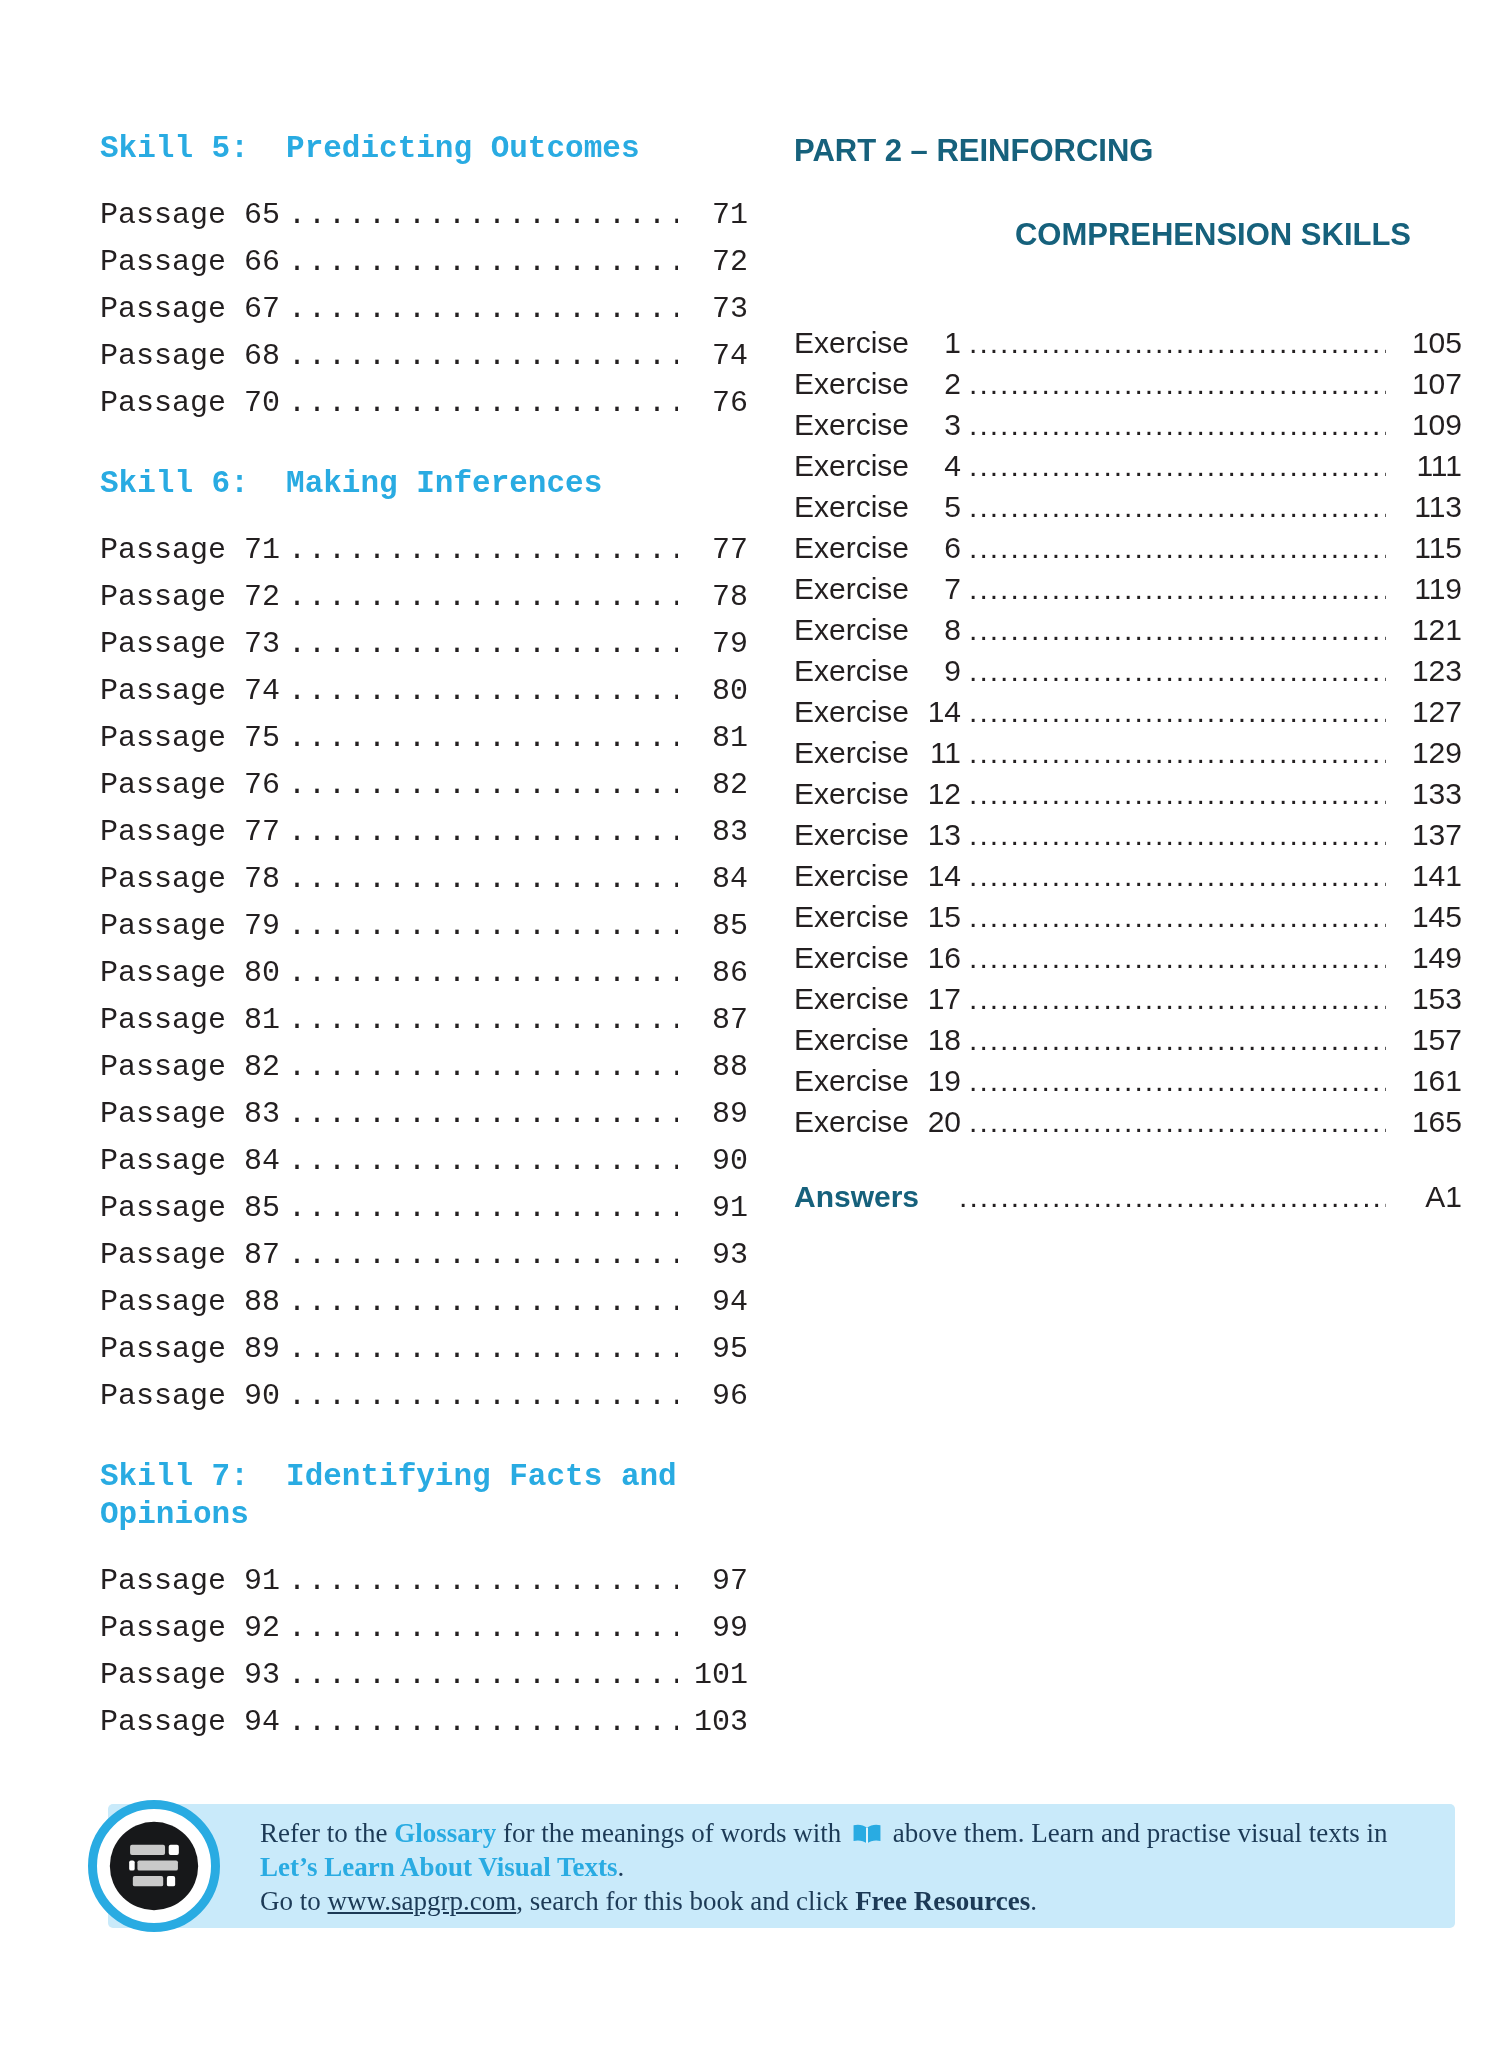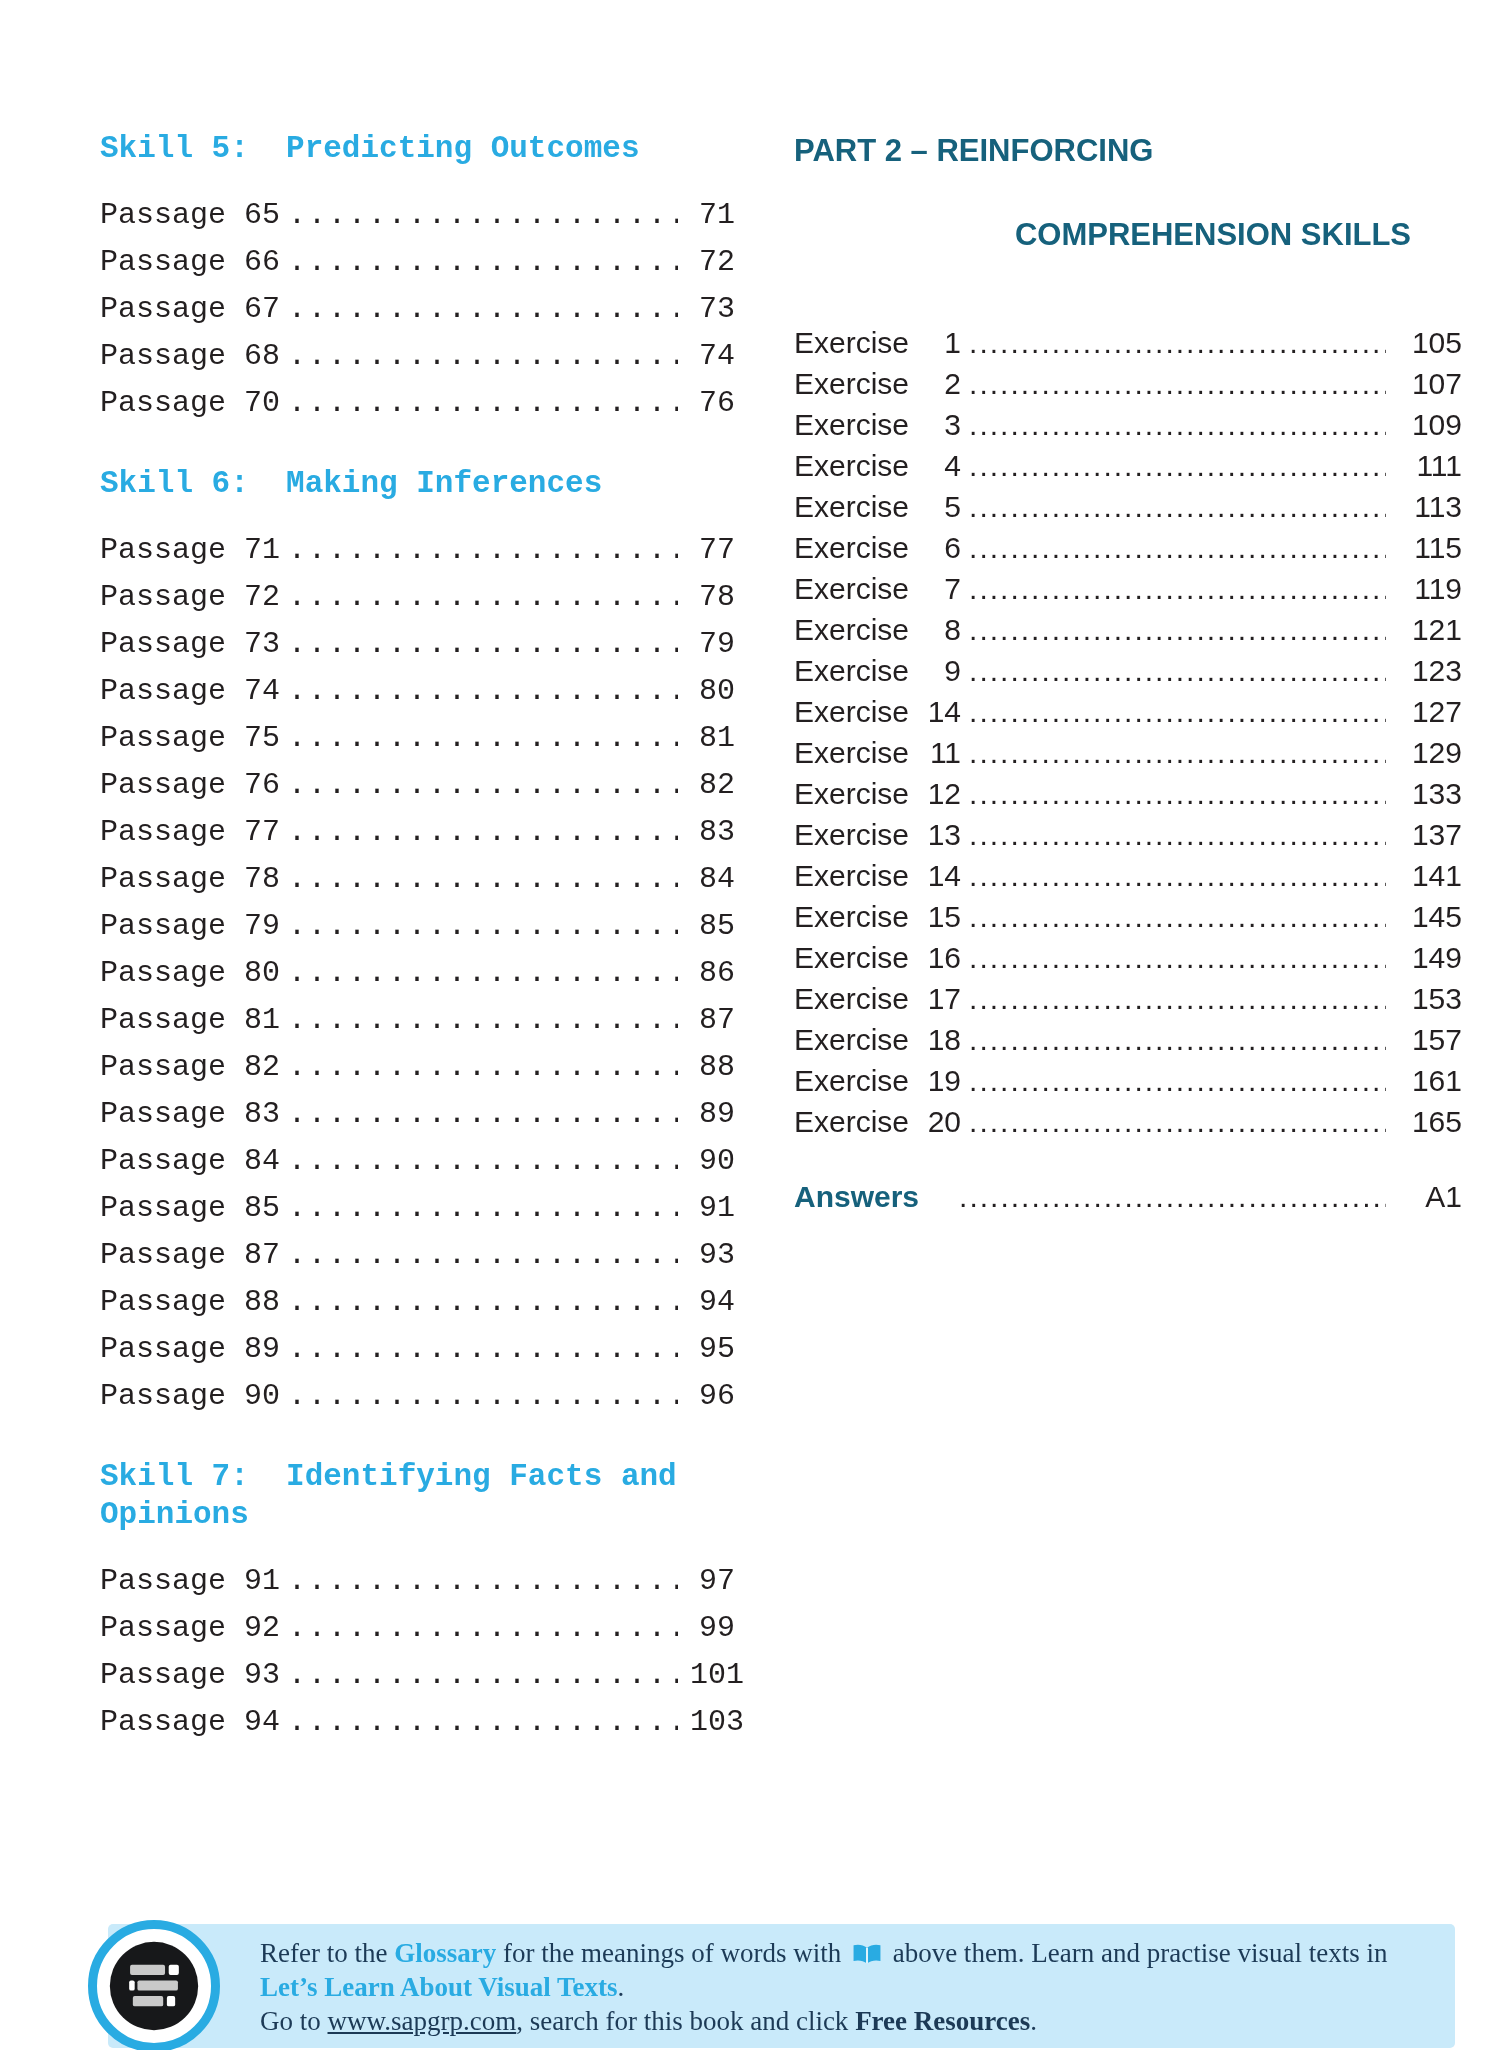--- a/index.html
+++ b/index.html
@@ -32,32 +32,32 @@
   .col-left  .row { line-height:47px; }
   .col-right .row { line-height:41px; }
 
   .dots { flex:1; overflow:hidden; white-space:nowrap; margin:0 8px; color:#231f20; }
   .dots::after {
     content:"......................................................................................................................................................";
     letter-spacing:2px;
   }
 
   .page-num { text-align:right; white-space:nowrap; }
-  .col-left  .page-num { min-width:62px;text-align:center; }
+  .col-left  .page-num { min-width:62px; }
   .col-right .page-num { min-width:68px; }
 
   .ex-num { display:inline-block; min-width:52px; text-align:right; }
 
   .answers-row { margin-top:34px; }
   .answers-label { font-weight:bold; color:#16617c; }
   .answers-row .dots { margin-left:40px; }
 
   
   .footer {
-    position:absolute; left:108px; right:46px; top:1924px; height:124px;
+    position:absolute; left:108px; right:46px; top:1804px; height:124px;
     background:#c9eafa; border-radius:5px;
     font-family:"Liberation Serif", serif; color:#1c3a56; font-size:27px;
   }
   .footer-text { padding:12px 18px 0 152px; line-height:34px; }
   .hl { color:#29abe2; font-weight:bold; }
   .url { text-decoration:underline; }
   .bold { font-weight:bold; }
 
   .footer-logo {
     position:absolute; left:-20px; top:-4px; width:132px; height:132px;

